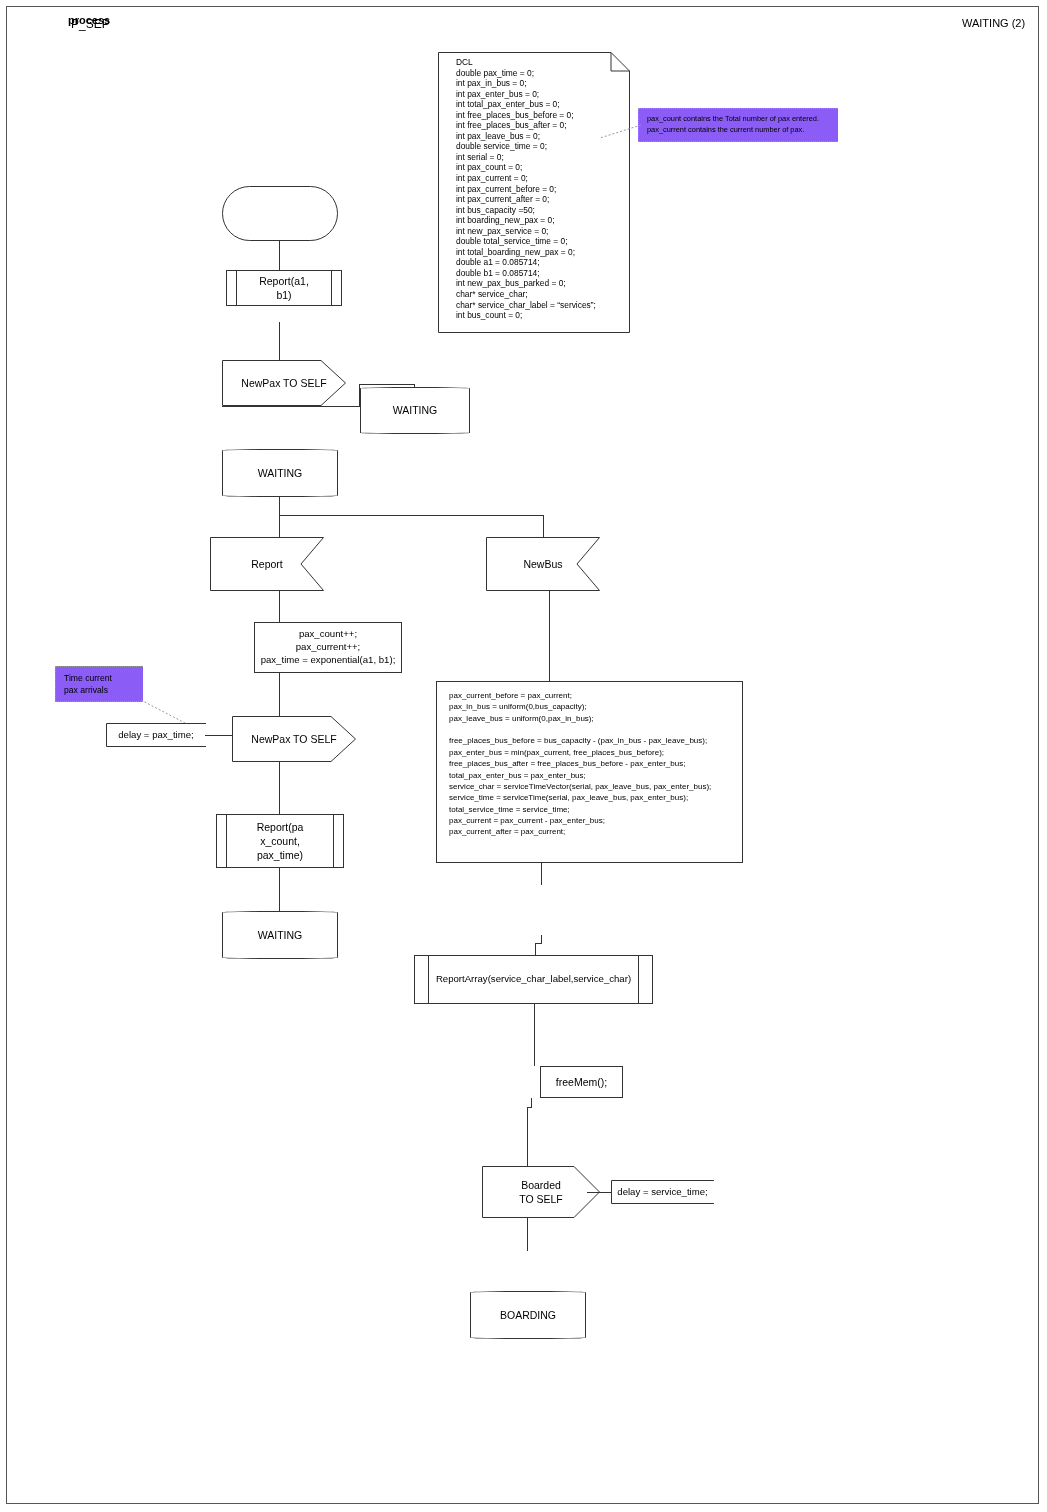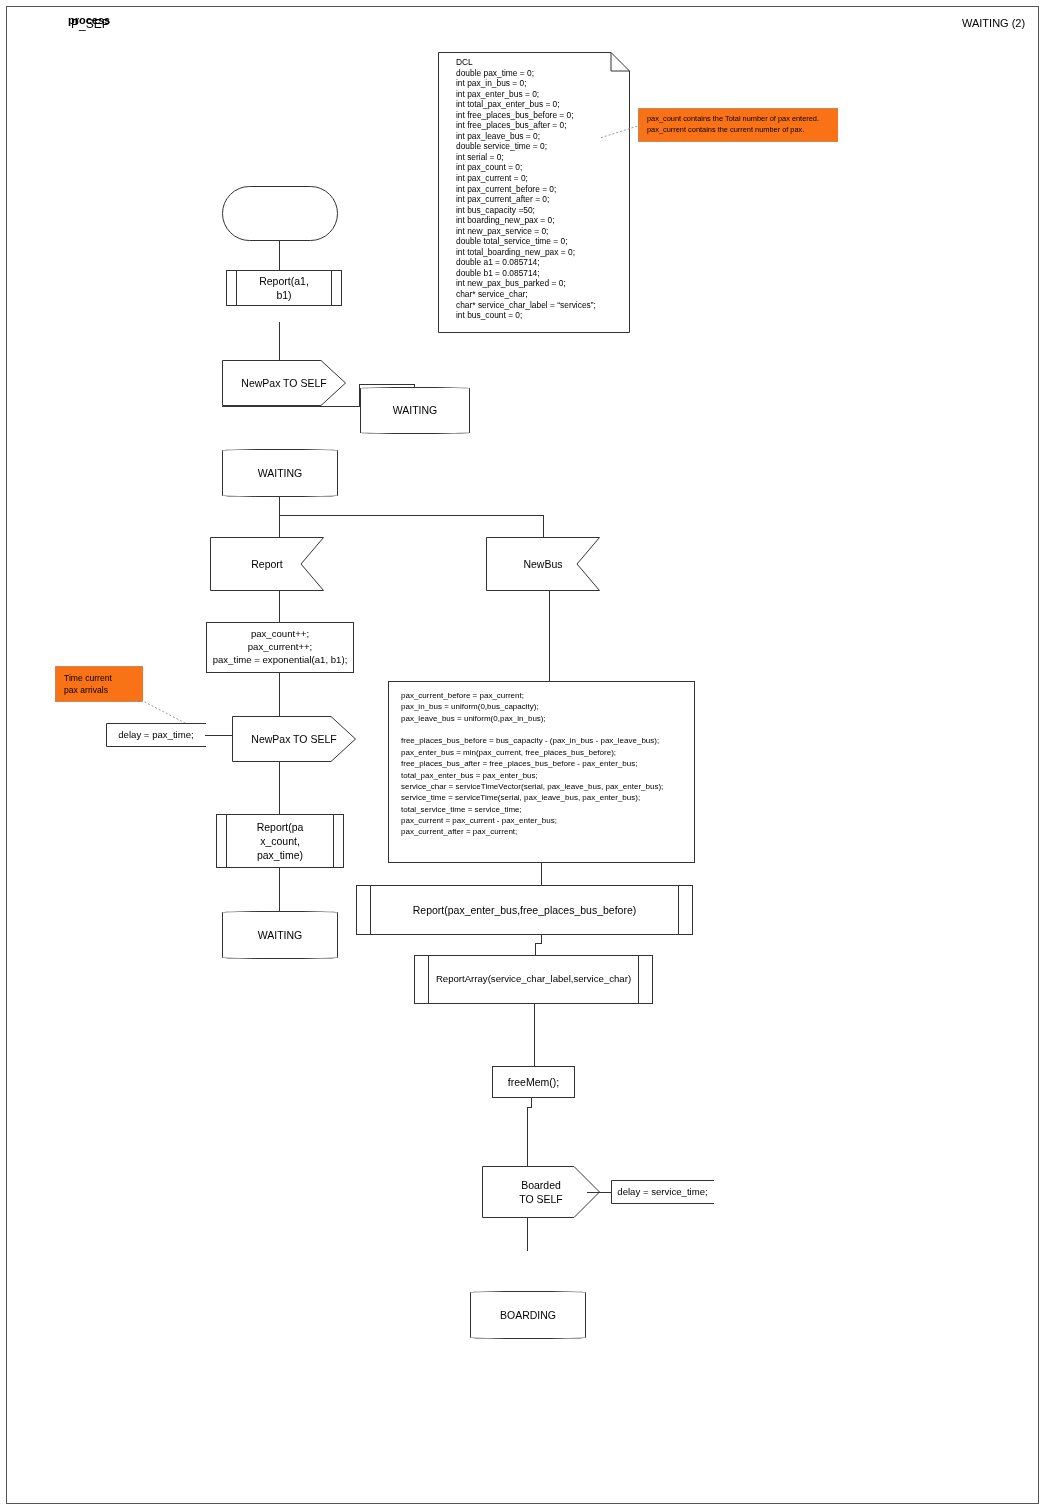--- a/index.html
+++ b/index.html
@@ -10,31 +10,31 @@
   .hdr.b{font-weight:bold;}
   .node{position:absolute;box-sizing:border-box;}
   .lbl{position:absolute;left:0;top:0;width:100%;height:100%;display:flex;align-items:center;justify-content:center;text-align:center;font-size:10.5px;line-height:1.35;white-space:pre-line;color:#000;pointer-events:none;}
   .lbl.left{justify-content:flex-start;text-align:left;padding-left:18px;}
   .lbl.mono{font-size:9.5px;line-height:1.32;}
   
   .state{border:1px solid #333;border-radius:999px/50%;background:#fff;}
   
   .start{border:1px solid #333;border-radius:30px;background:#fff;}
   
-  .task{border:1px solid #333;background:#fff;}
+  .task{border:1px solid #333;background:#fff;margin-left:48px;}
   
   .proc{border:1px solid #333;background:#fff;}
   .proc .bar{position:absolute;top:0;bottom:0;width:0;border-left:1px solid #333;}
   
   .outp{background:#fff;border:0;}
   .outp svg,.inp svg,.dcl svg,.dur svg{position:absolute;left:0;top:0;width:100%;height:100%;display:block;}
   .inp{background:transparent;}
   .dur{background:transparent;}
   .dcl{background:transparent;}
-  .cmt{position:absolute;box-sizing:border-box;border:1px dotted #999;border-right:none;background:#f97316;}
+  .cmt{position:absolute;box-sizing:border-box;border:1px dotted #999;border-right:none;background:#8b5cf6;}
   .cmt .lbl{justify-content:flex-start;text-align:left;padding-left:8px;}
   .ln{position:absolute;background:#333;}
   .ln.h{height:1px;}
   .ln.v{width:1px;}
   .dash{position:absolute;overflow:visible;}
   .dash svg{display:block;overflow:visible;}
 </style>
 </head>
 <body>
 
@@ -198,25 +198,20 @@
 free_places_bus_after = free_places_bus_before - pax_enter_bus;
 total_pax_enter_bus = pax_enter_bus;
 service_char = serviceTimeVector(serial, pax_leave_bus, pax_enter_bus);
 service_time = serviceTime(serial, pax_leave_bus, pax_enter_bus);
 total_service_time = service_time;
 pax_current = pax_current - pax_enter_bus;
 pax_current_after = pax_current;</div>
   </div>
   <div class="ln v" style="left:541px;top:863px;height:22px;"></div>
 
-  <div class="node proc" style="left:356px;top:885px;width:337px;height:50px;">
-    <span class="bar" style="left:13px;"></span>
-    <span class="bar" style="right:13px;"></span>
-    <div class="lbl" style="font-size:10.5px;">Report(pax_enter_bus,free_places_bus_before)</div>
-  </div>
 
   <div class="ln v" style="left:541px;top:935px;height:8px;"></div>
   <div class="ln h" style="left:535px;top:943px;width:7px;"></div>
   <div class="ln v" style="left:535px;top:943px;height:12px;"></div>
 
   <div class="node proc" style="left:414px;top:955px;width:239px;height:49px;">
     <span class="bar" style="left:13px;"></span>
     <span class="bar" style="right:13px;"></span>
     <div class="lbl" style="font-size:9.6px;">ReportArray(service_char_label,service_char)</div>
   </div>

